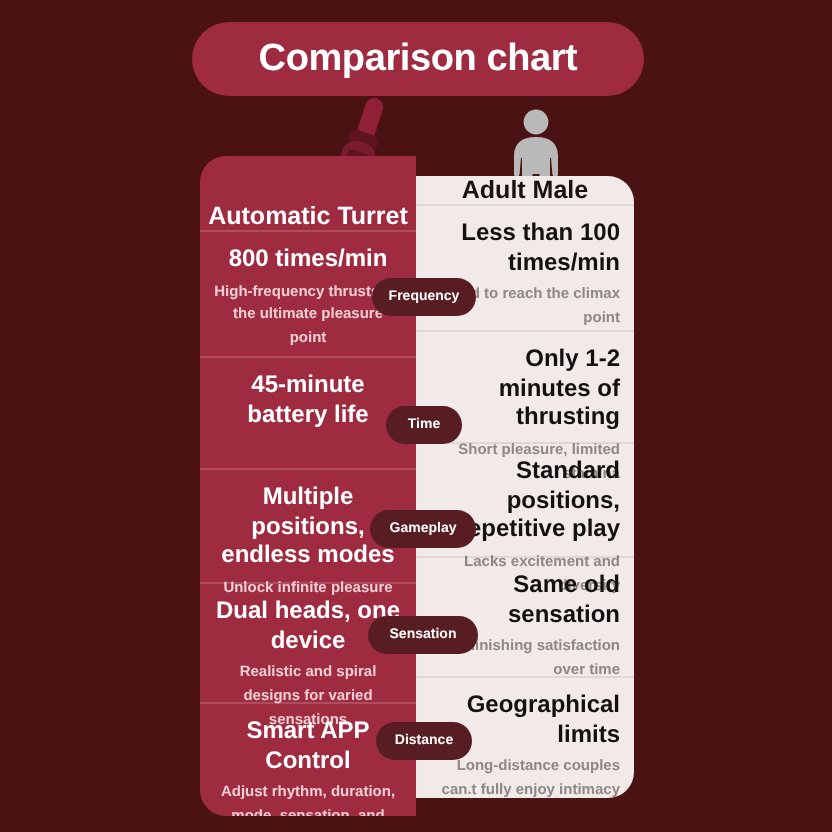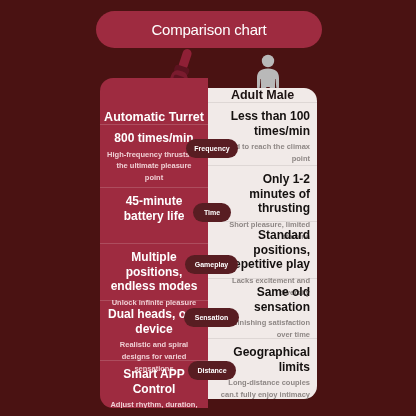--- a/index.html
+++ b/index.html
@@ -23,22 +23,22 @@
     width: 226px;
     height: 37px;
     background: #9e2b40;
     border-radius: 19px;
     display: flex;
     align-items: center;
     justify-content: center;
   }
   #title-text {
     color: #ffffff;
-    font-size: 15px;
-    font-weight: normal;
+    font-size: 19px;
+    font-weight: bold;
     letter-spacing: -0.2px;
     white-space: nowrap;
   }
 
   
   #device-icon {
     position: absolute;
     left: 150px;
     top: 46px;
     width: 60px;
@@ -76,21 +76,21 @@
   }
 
   .col-header {
     text-align: center;
     font-size: 12.5px;
     font-weight: bold;
     white-space: nowrap;
   }
   #column-left .col-header {
     color: #ffffff;
-    padding-top: 32px;
+    padding-top: 23px;
   }
   #column-right .col-header {
     color: #1b1111;
   }
 
   .rows {
     display: flex;
     flex-direction: column;
   }
 

